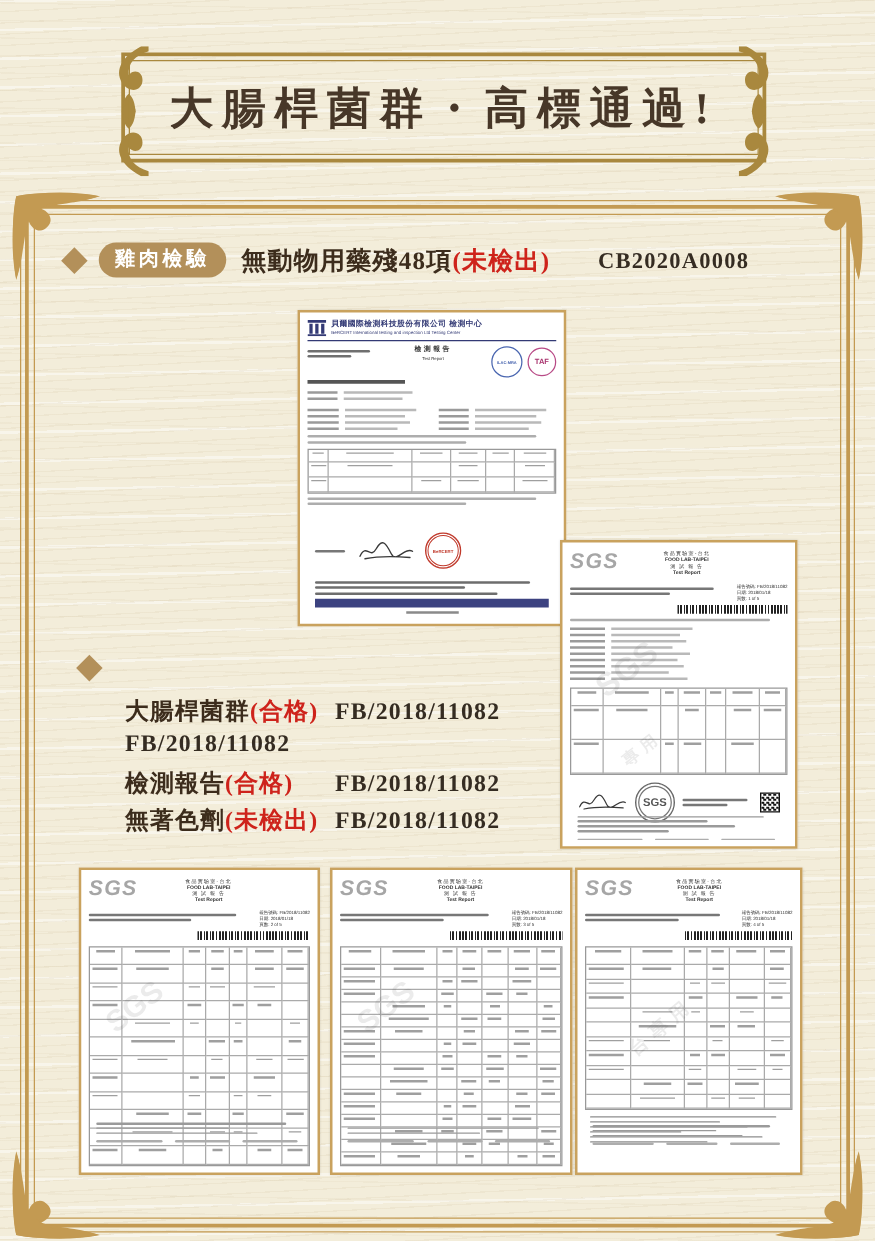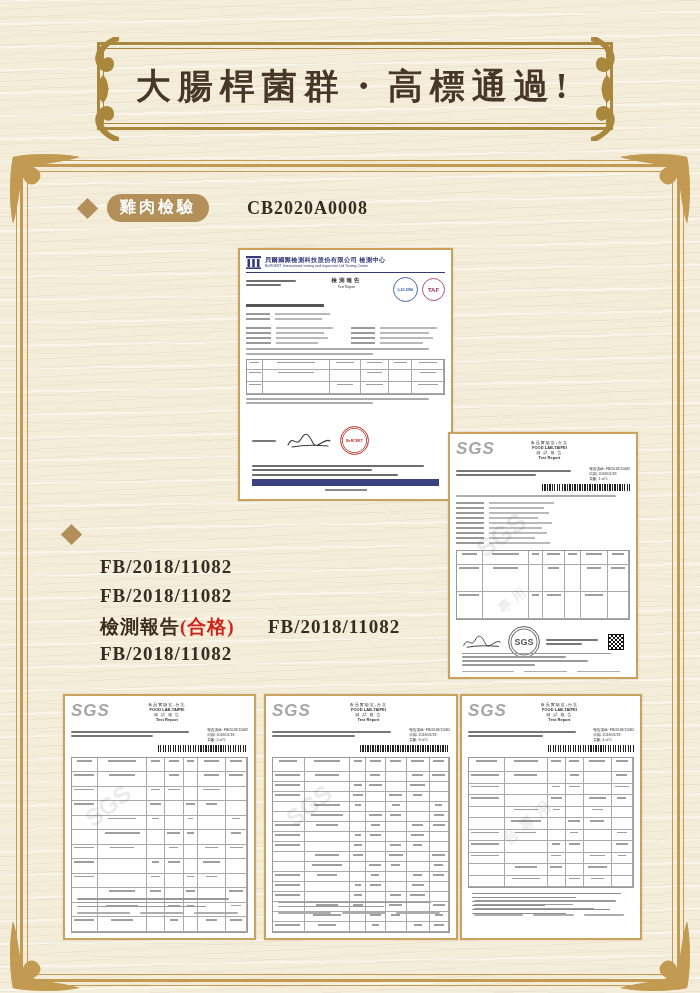--- a/index.html
+++ b/index.html
@@ -130,23 +130,24 @@
     </svg></span>
 <span class="corner bl"><svg viewBox="0 0 74 74">
       <path d="M5 5 C28 1 52 1 72 5 C53 11 35 11 25 15 C33 18 35 26 29 30 C22 34 15 28 18 21 C11 27 9 37 9 49 C9 57 7 65 5 71 C2 57 1 20 5 5 Z"></path>
       <path d="M5 5 C1 28 1 52 5 72 C11 53 11 35 15 25 C18 33 26 35 30 29 C34 22 28 15 21 18 C27 11 37 9 49 9 C57 9 65 7 71 5 C57 2 20 1 5 5 Z"></path>
     </svg></span>
 <span class="corner br"><svg viewBox="0 0 74 74">
       <path d="M5 5 C28 1 52 1 72 5 C53 11 35 11 25 15 C33 18 35 26 29 30 C22 34 15 28 18 21 C11 27 9 37 9 49 C9 57 7 65 5 71 C2 57 1 20 5 5 Z"></path>
       <path d="M5 5 C1 28 1 52 5 72 C11 53 11 35 15 25 C18 33 26 35 30 29 C34 22 28 15 21 18 C27 11 37 9 49 9 C57 9 65 7 71 5 C57 2 20 1 5 5 Z"></path>
     </svg></span>
 
-<div class="abs sec-row" style="left:80px;top:194px;">
+<div class="abs sec-row" style="left:52px;top:194px;">
   <span class="diamond"></span>
   <span class="badge">雞肉檢驗</span>
+  <span class="desc"><span>無動物用藥殘48項</span><span class="red">(未檢出)</span></span>
   <span class="code">CB2020A0008</span>
 </div>
 
 <div class="abs paper" style="left:238px;top:248px;width:215px;height:253px;">
   <div class="pad">
     <div class="bercert-head">
       <svg width="15" height="13" viewBox="0 0 15 13">
           <rect x="0" y="0" width="15" height="2.2" fill="#333a75"></rect>
           <rect x="1.5" y="3" width="2.6" height="8" fill="#333a75"></rect>
           <rect x="6.2" y="3" width="2.6" height="8" fill="#333a75"></rect>
@@ -460,30 +461,32 @@
     <div class="watermark" style="left:18px;top:80px;font-size:26px;transform:rotate(-38deg);">SGS</div>
     <div class="watermark" style="left:40px;top:150px;font-size:13px;letter-spacing:5px;transform:rotate(-38deg);">專用</div>
   </div>
 </div>
 
 <div class="abs sec-row" style="left:64px;top:527px;">
   <span class="diamond"></span>
 </div>
 <div class="abs" style="left:100px;top:556px;">
   <div class="ess-row">
+    <span class="ess-name"><span>大腸桿菌群</span><span class="red">(合格)</span></span>
     <span class="ess-no">FB/2018/11082</span>
   </div>
   <div class="ess-row">
     <span class="ess-no">FB/2018/11082</span>
   </div>
   <div class="ess-row">
     <span class="ess-name"><span>檢測報告</span><span class="red">(合格)</span></span>
     <span class="ess-no">FB/2018/11082</span>
   </div>
   <div class="ess-row">
+    <span class="ess-name"><span>無著色劑</span><span class="red">(未檢出)</span></span>
     <span class="ess-no">FB/2018/11082</span>
   </div>
 </div>
 
 <div class="abs paper" style="left:63px;top:694px;width:193px;height:246px;">
   <div class="pad">
     <div style="display:flex;align-items:flex-start;">
       <div class="sgs-logo">SGS</div>
       <div class="hdr-lines" style="flex:1;">
         <div class="cn">食品實驗室-台北</div>

